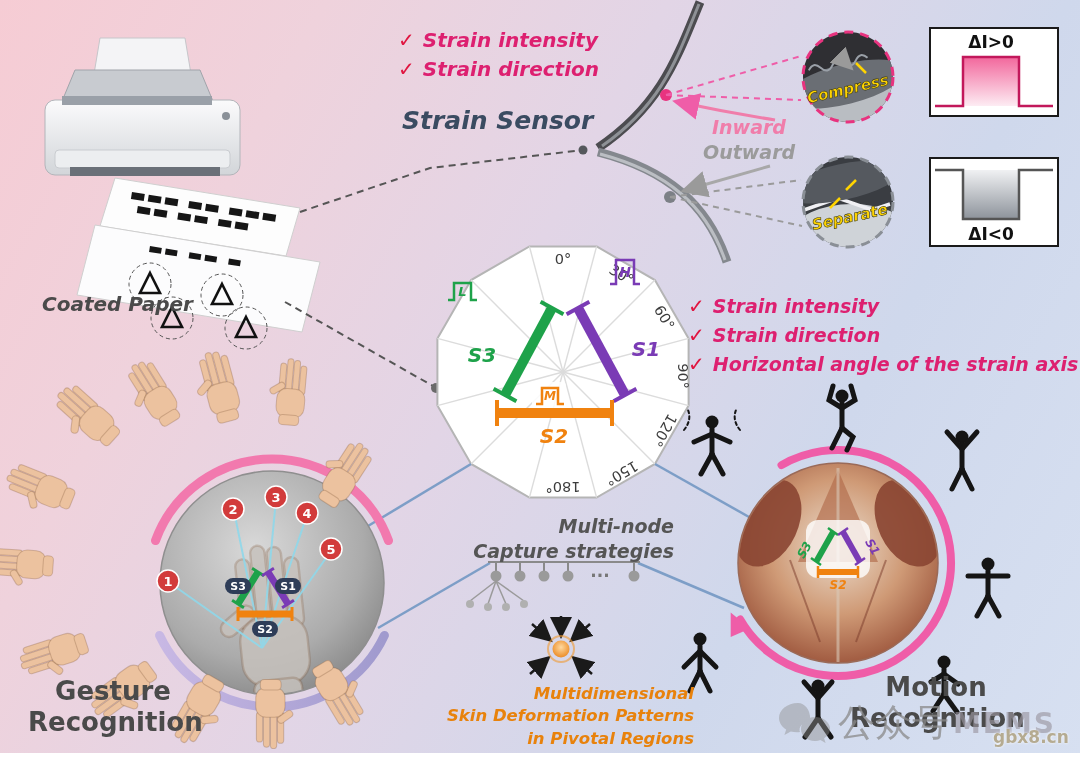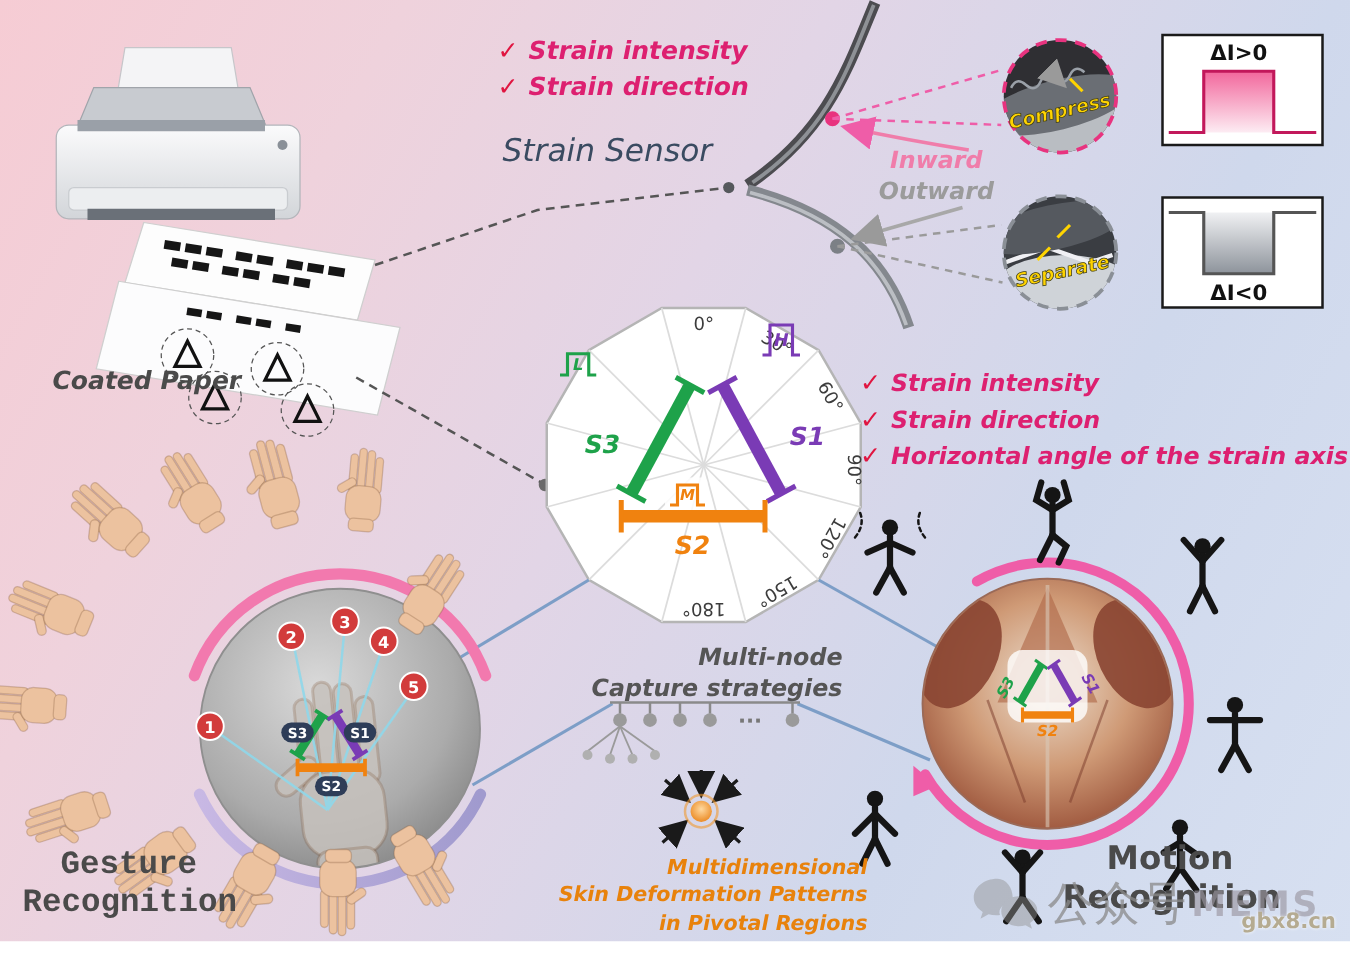--- a/index.html
+++ b/index.html
@@ -3,21 +3,21 @@
 <meta charset="utf-8">
 <style>
   html,body{margin:0;padding:0;}
   body{font-family:"DejaVu Sans","Liberation Sans",sans-serif;}
   .canvas{position:relative;width:1080px;height:764px;overflow:hidden;
     background:linear-gradient(118deg,#f6ccd4 0%,#efd2dc 22%,#e2d5e6 45%,#cfd8ec 72%,#d7e0f1 100%);}
   .abs{position:absolute;}
   .ital{font-style:italic;font-weight:bold;}
   .title-gray{color:#4a4a4a;font-weight:bold;font-style:italic;font-size:20px;line-height:1.25;text-align:center;}
   .big-label{color:#4a4a4a;font-weight:bold;font-size:26px;line-height:1.2;text-align:center;}
-  .slate-title{color:#3a4b61;font-weight:normal;font-style:italic;}
+  .slate-title{color:#3a4b61;font-weight:bold;font-style:italic;}
   .check-row{display:flex;align-items:baseline;gap:8px;margin-bottom:5px;white-space:nowrap;}
   .check-mark{color:#e01540;font-weight:bold;font-size:20px;}
   .check-text{color:#dd2070;font-weight:bold;font-style:italic;font-size:20px;}
   .mn-title{color:#555;font-weight:bold;font-style:italic;font-size:19px;line-height:1.3;text-align:right;}
   .orange-caption{color:#e8820c;font-weight:bold;font-style:italic;font-size:16.5px;line-height:1.35;text-align:right;}
   .watermark{display:flex;align-items:center;gap:8px;opacity:.75;}
   .wm-cn{color:#8a8a8a;font-size:37px;}
   .wm-mems{color:#9b96a0;font-size:28px;font-weight:bold;letter-spacing:2px;margin-left:-4px;opacity:.85;}
   .wm-site{color:#b5ab91;font-weight:bold;font-size:17px;text-shadow:0 0 3px #fff;}
   .bottom-strip{position:absolute;left:0;right:0;bottom:0;height:11px;background:#ffffff;}
@@ -550,21 +550,21 @@
   <div>Multi-node</div>
   <div>Capture strategies</div>
 </div>
 
 <div class="abs orange-caption" style="left:428px;top:683px;width:266px;">
   <div>Multidimensional</div>
   <div>Skin Deformation Patterns</div>
   <div>in Pivotal Regions</div>
 </div>
 
-<div class="abs big-label" style="left:18px;top:676px;width:170px;font-family:Liberation Mono, monospace;">
+<div class="abs big-label" style="left:28px;top:676px;width:170px;">
   <div>Gesture</div>
   <div>Recognition</div>
 </div>
 
 <div class="abs big-label" style="left:850px;top:672px;width:172px;">
   <div>Motion</div>
   <div>Recognition</div>
 </div>
 
 <div class="abs watermark" style="left:778px;top:698px;">

